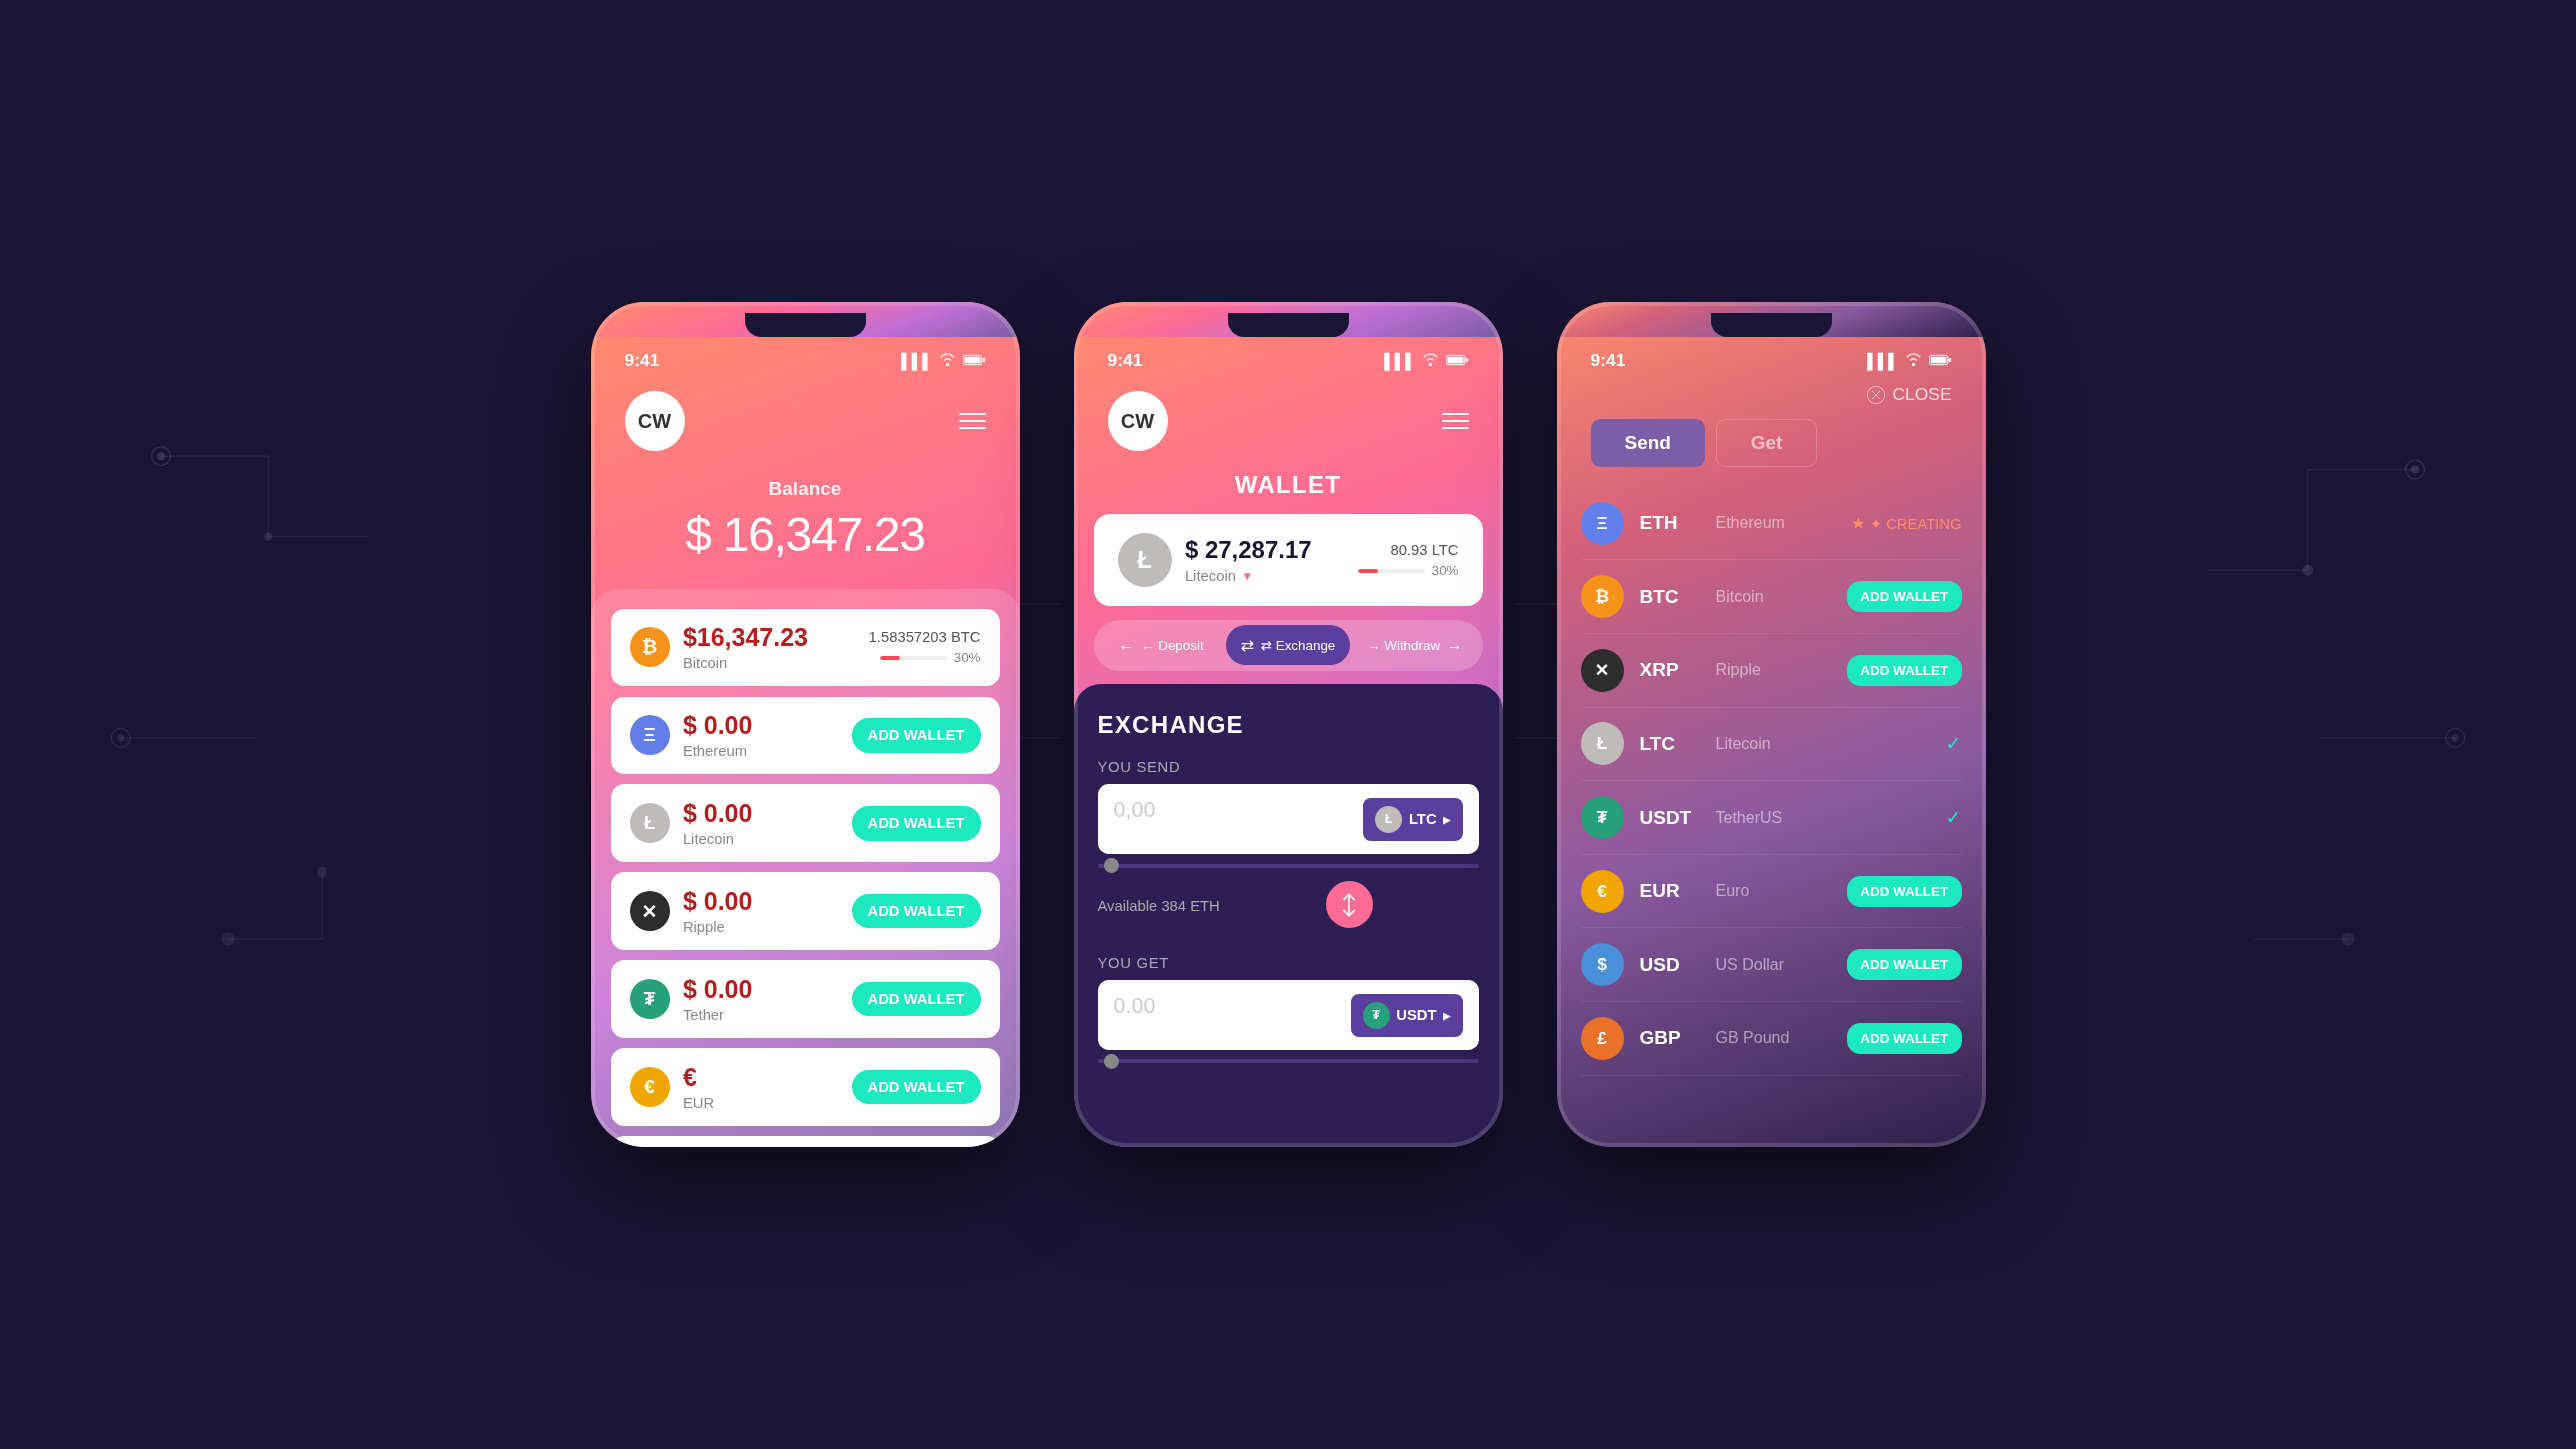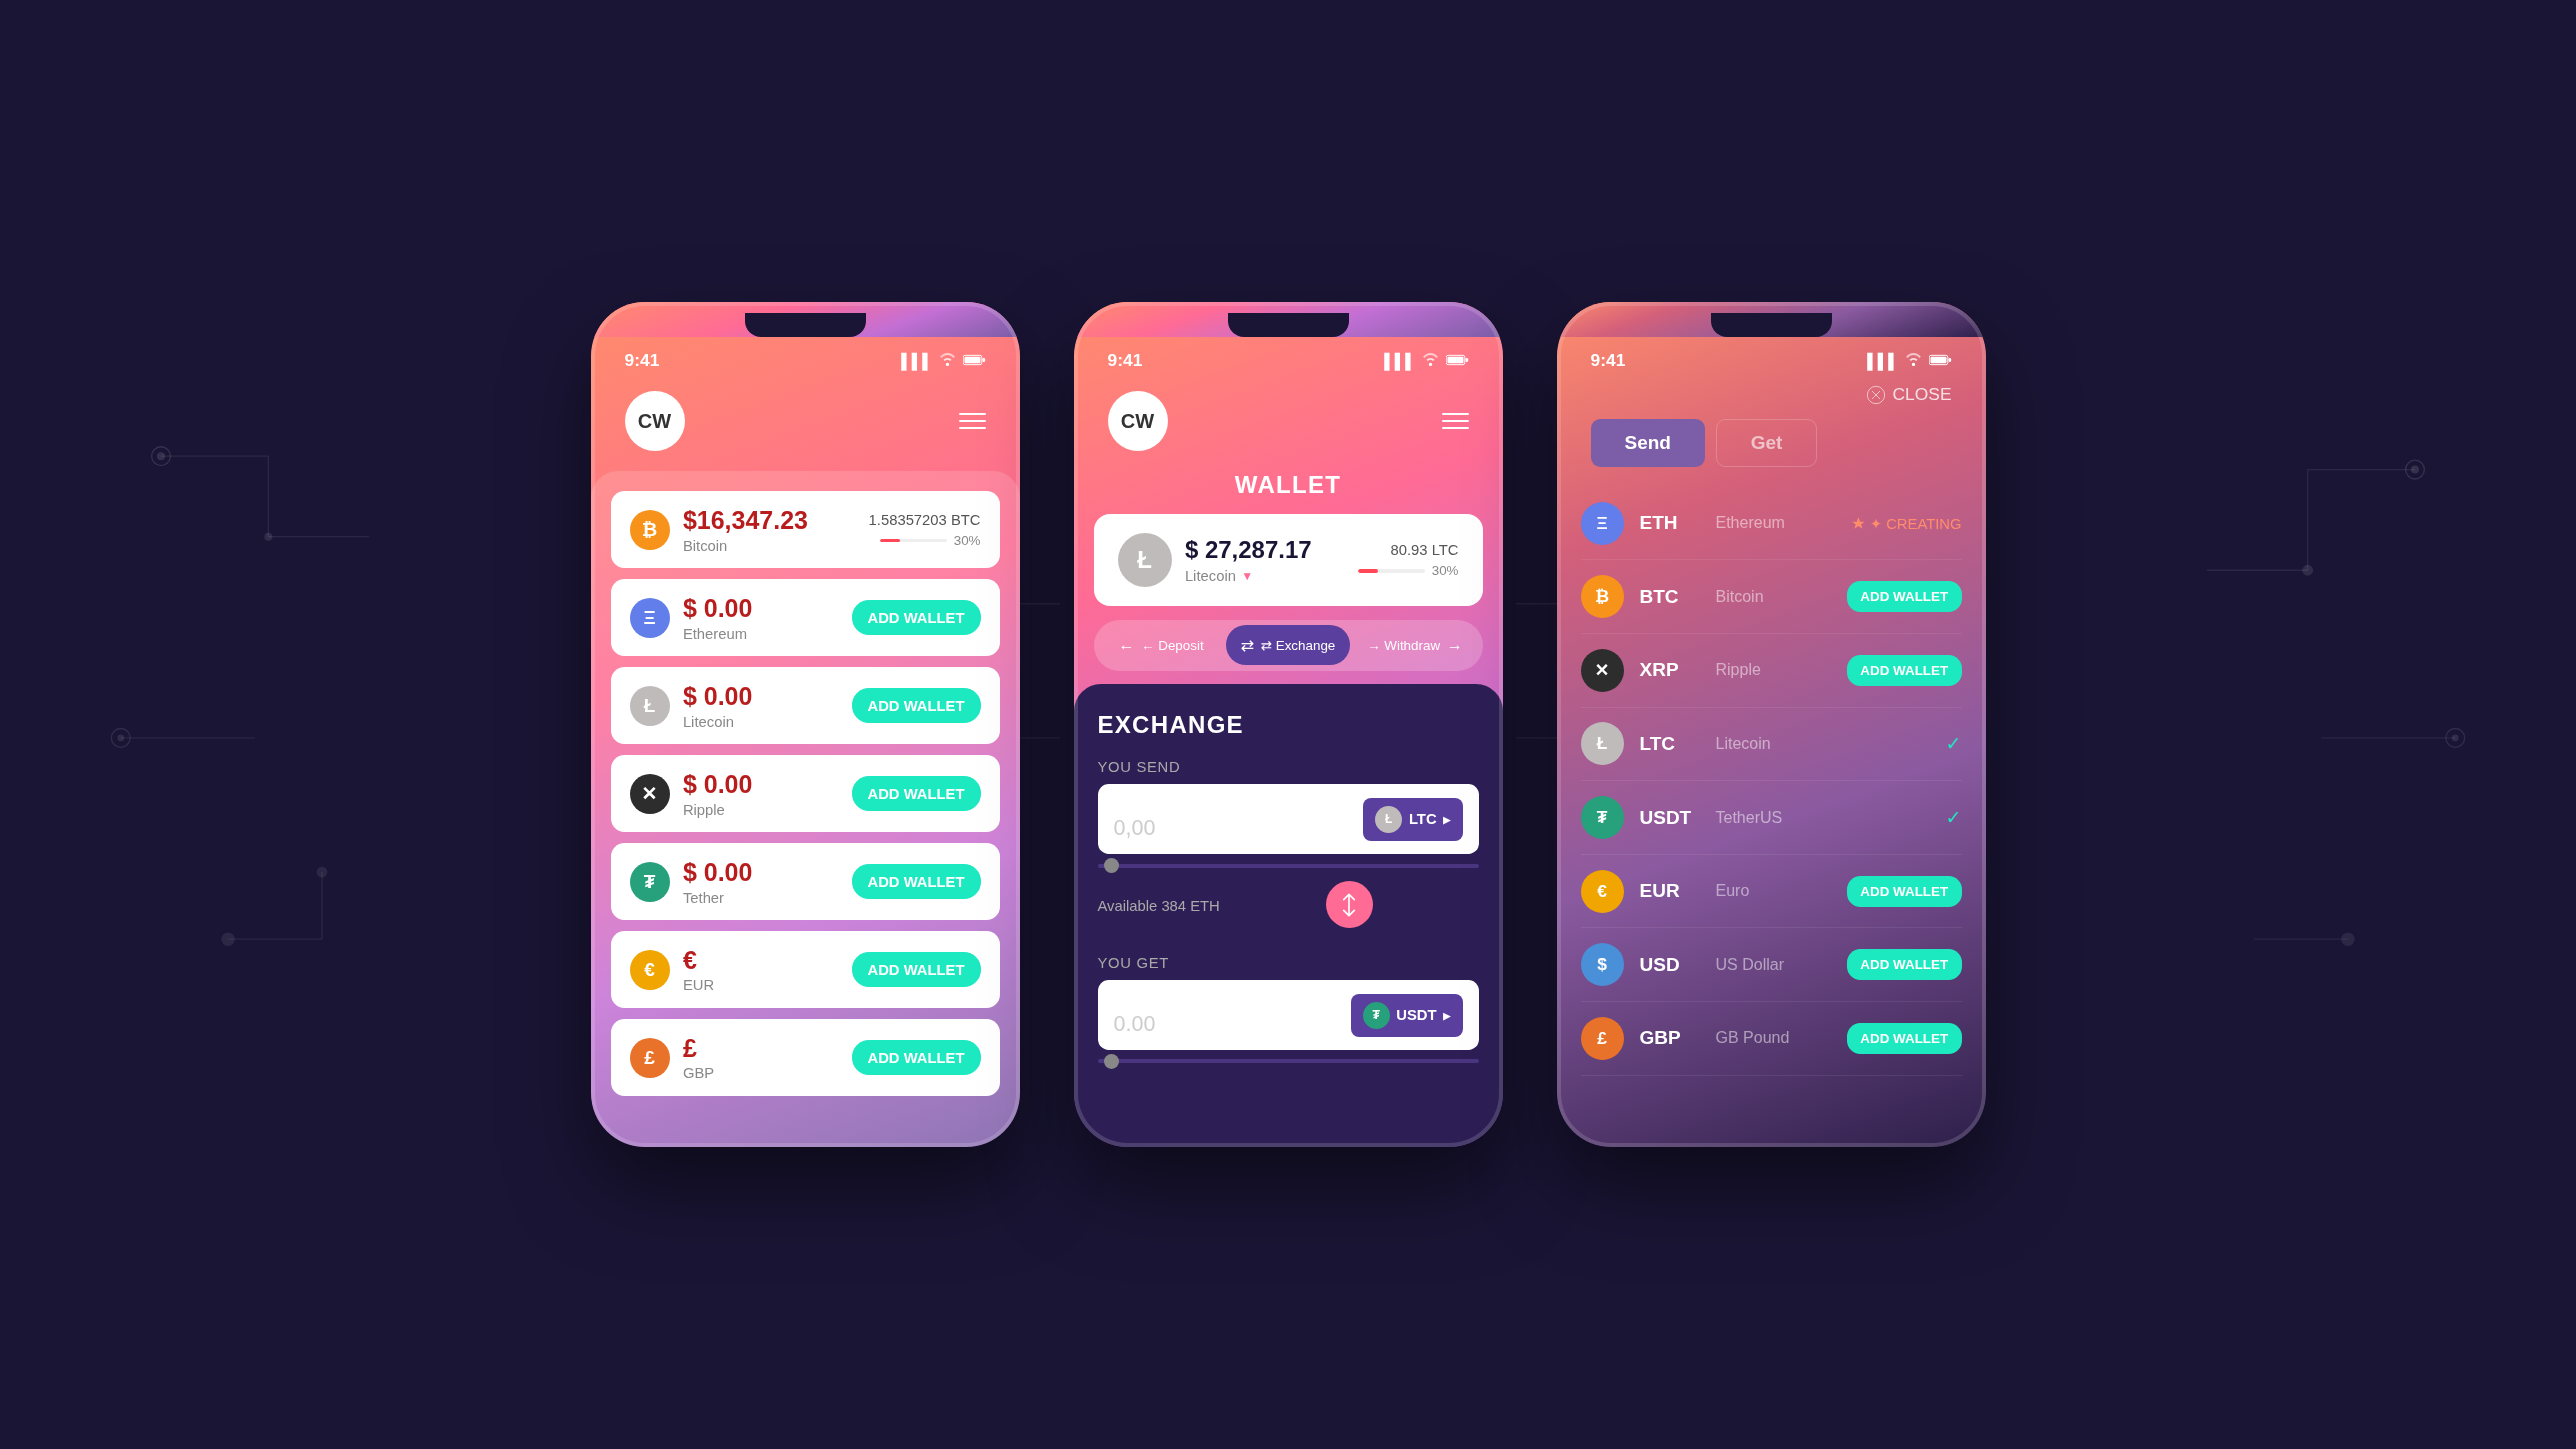--- a/index.html
+++ b/index.html
@@ -385,21 +385,21 @@
       color: #aaa;
       letter-spacing: 0.7px;
       margin-bottom: 9.4px;
     }
 
     .exchange-input-row {
       background: white;
       border-radius: 10.7px;
       padding: 13.4px 16px;
       display: flex;
-      align-items: flex-end;
+      align-items: flex-start;
       justify-content: space-between;
       margin-bottom: 9.4px;
     }
 
     .exchange-input-value {
       font-size: 21.5px;
       color: #ccc;
     }
 
     .exchange-coin-pill {
@@ -637,20 +637,24 @@
 
       <div class="phone-header">
         <div class="logo-circle">CW</div>
         <div class="hamburger">
           <span></span>
             <span></span>
             <span></span>
         </div>
       </div>
 
+      <div class="balance-section">
+        <div class="balance-label">Balance</div>
+        <div class="balance-amount">$ 16,347.23</div>
+      </div>
 
       <div class="wallet-list">
 
         <div class="wallet-item">
           <div class="coin-icon coin-btc">₿</div>
           <div class="wallet-info">
             <div class="wallet-amount">$16,347.23</div>
             <div class="wallet-name">Bitcoin</div>
           </div>
           <div class="wallet-right">

